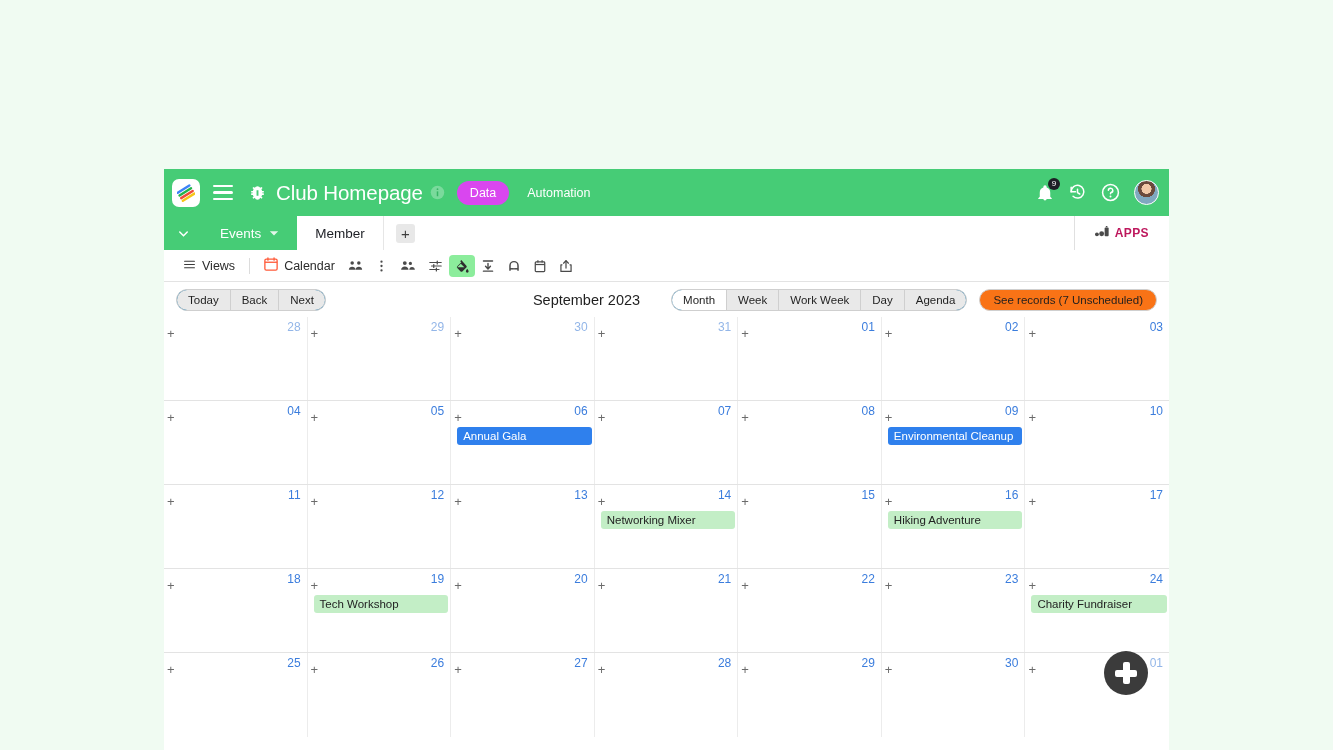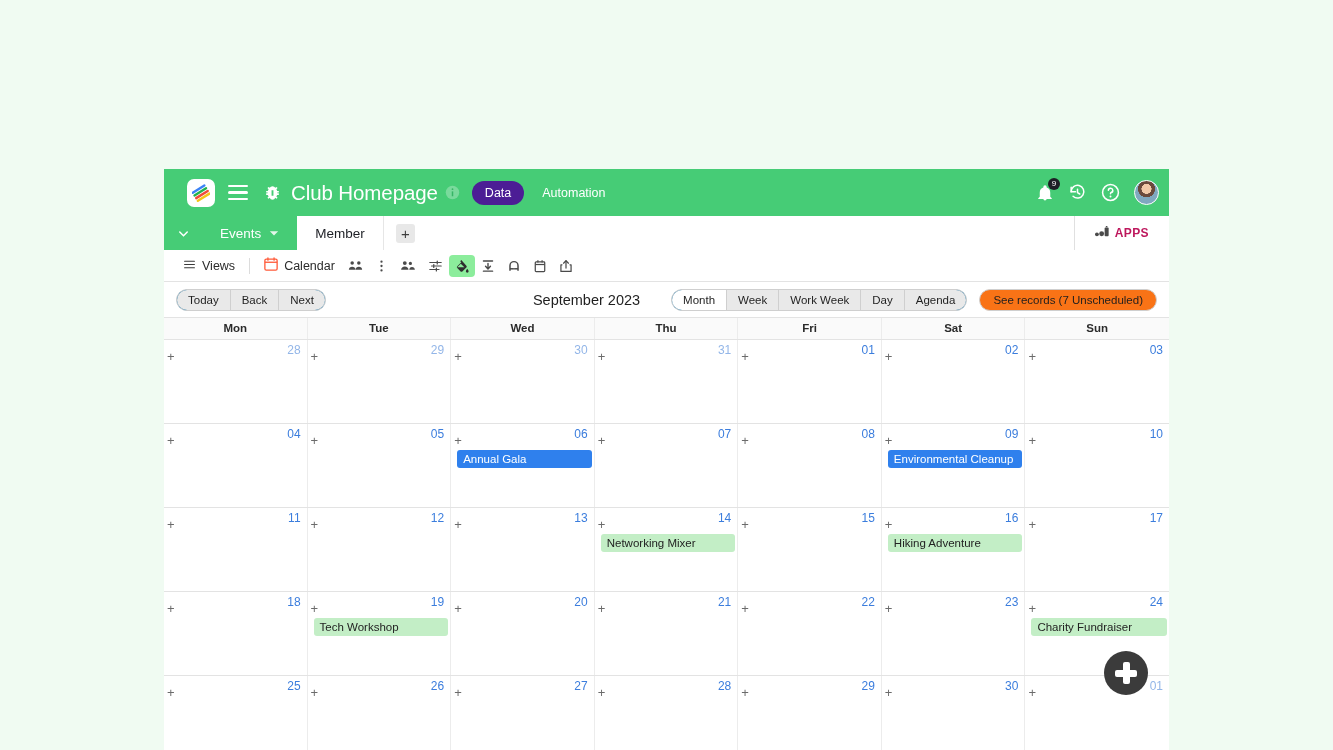--- a/index.html
+++ b/index.html
@@ -16,21 +16,21 @@
     background: #ffffff;
     overflow: hidden;
   }
 
   
   .topbar {
     height: 47px;
     background: #46cc76;
     display: flex;
     align-items: center;
-    padding: 0 10px 0 23px;
+    padding: 0 10px 0 8px;
     position: relative;
   }
   .logo-tile {
     width: 28px; height: 28px;
     background: #ffffff;
     border-radius: 7px;
     display: flex; align-items: center; justify-content: center;
     flex: 0 0 auto;
   }
   .hamburger {
@@ -44,21 +44,21 @@
   .app-title {
     margin-left: 9px;
     color: #ffffff;
     font-size: 20.5px;
     letter-spacing: -0.1px;
     white-space: nowrap;
   }
   .info-icon { margin-left: 7px; display: flex; align-items: center; opacity: .62; }
   .pill-data {
     margin-left: 12px;
-    background: #4c1d95;
+    background: #d946ef;
     color: #ffffff;
     font-size: 12.5px;
     padding: 5px 13px;
     border-radius: 13px;
     cursor: pointer;
   }
   .link-auto {
     margin-left: 18px;
     color: #ffffff;
     font-size: 12.5px;
@@ -496,29 +496,20 @@
         <button class="active">Month</button>
         <button>Week</button>
         <button>Work Week</button>
         <button>Day</button>
         <button>Agenda</button>
       </div>
       <button class="see-records">See records (7 Unscheduled)</button>
     </div>
   </div>
 
-  <div class="grid-head">
-    <div>Mon</div>
-    <div>Tue</div>
-    <div>Wed</div>
-    <div>Thu</div>
-    <div>Fri</div>
-    <div>Sat</div>
-    <div>Sun</div>
-  </div>
 
   <div class="grid-body" id="grid-body">
       <div class="week">
         <div class="daycell">
           <span class="dayplus">+</span>
           <span class="daynum out">28</span>
         </div>
         <div class="daycell">
           <span class="dayplus">+</span>
           <span class="daynum out">29</span>

